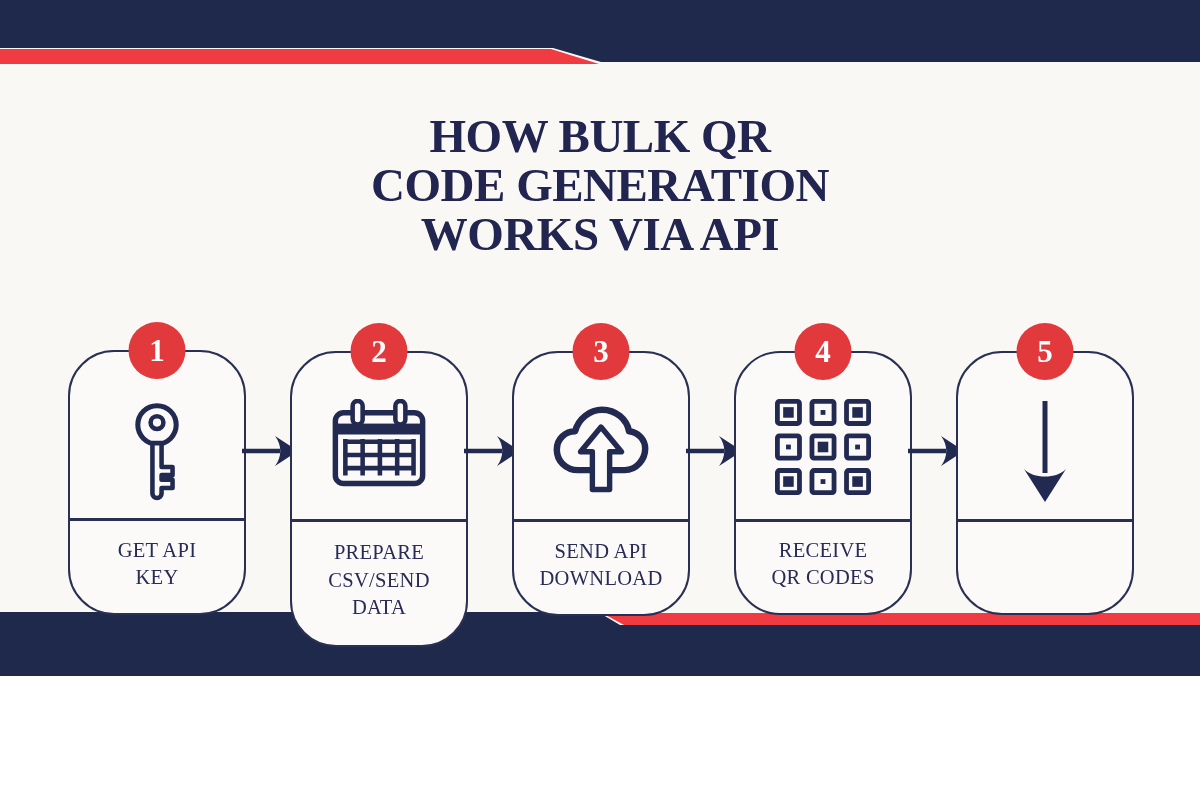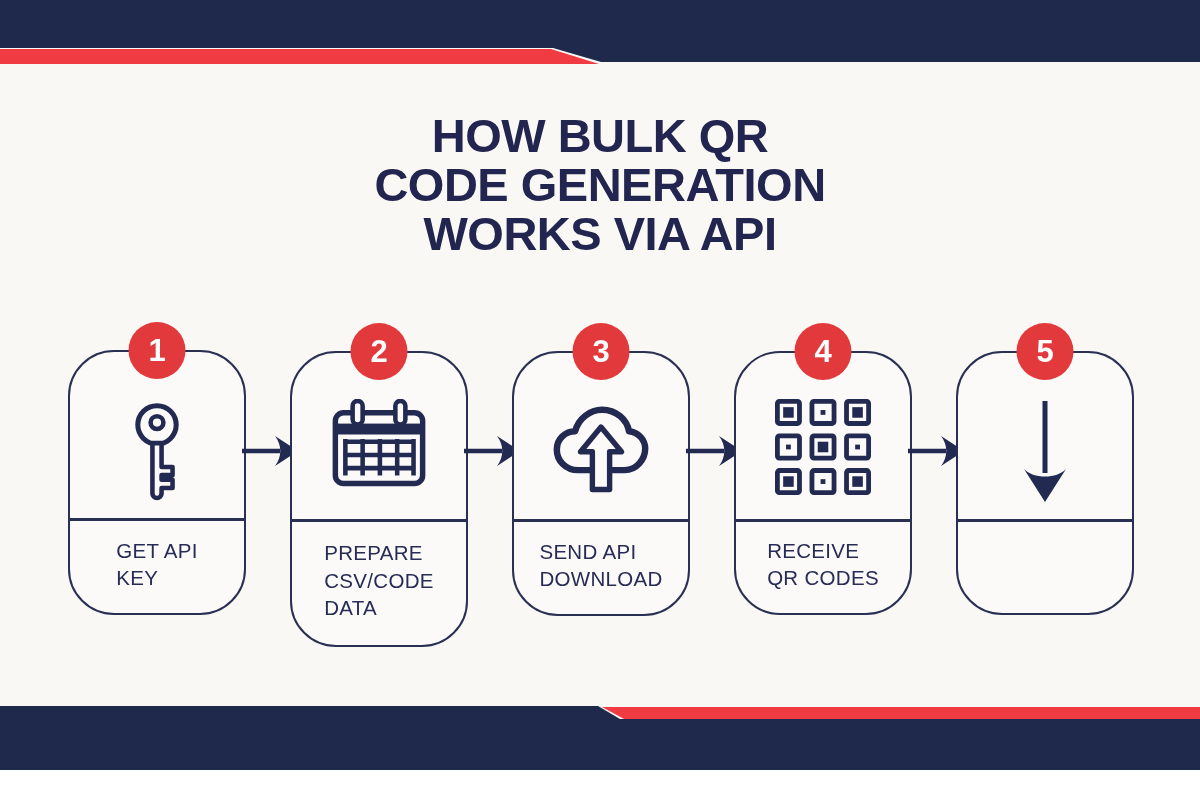--- a/index.html
+++ b/index.html
@@ -1,19 +1,19 @@
 <!DOCTYPE html>
 <html><head>
 <meta charset="utf-8">
 <style>
   html,body{margin:0;padding:0;}
   .canvas{
-    position:relative; width:1200px; height:770px; overflow:hidden;
+    position:relative; width:1200px; height:676px; overflow:hidden;
     background:#faf8f5;
-    font-family:Liberation Sans, sans-serif;
+    font-family:Liberation Serif, serif;
   }
   .band{position:absolute; left:0; width:1200px; height:70px; display:block;}
   .band-top{top:0;}
   .band-bottom{bottom:0;}
   .title{
     position:absolute; top:112px; left:0; width:100%;
     text-align:center; font-size:47px; font-weight:700;
     letter-spacing:-0.5px; line-height:1.04; color:#22254f;
     white-space:pre-line; margin:0;
   }
@@ -36,21 +36,21 @@
   }
   .icon-area{
     height:166px; flex:none;
     display:flex; justify-content:center; align-items:flex-start;
     padding-top:46px; box-sizing:content-box;
   }
   .icon-area{height:120px;} 
   .divider{height:2.5px; background:#2a3054; flex:none;}
   .label{
     flex:1; display:flex; align-items:center; justify-content:center;
-    text-align:left; font-size:20.5px; line-height:1.33;
+    text-align:center; font-size:20.5px; line-height:1.33;
     letter-spacing:0.3px; color:#272b55; white-space:pre-line;
     padding:4px 6px 10px;
   }
   .arrow{position:absolute; top:429px; width:56px; height:44px;}
   .arrow-1{left:242px;} .arrow-2{left:464px;} .arrow-3{left:686px;} .arrow-4{left:908px;}
   .ink{stroke:#232a52; fill:none;}
   .ink-fill{fill:#232a52; stroke:none;}
   .paper{fill:#fbfaf8;}
 </style>
 </head>
@@ -104,21 +104,21 @@
         <rect class="paper" x="26" y="2" width="11" height="26" rx="5.5" stroke="#232a52" stroke-width="5"></rect>
         <rect class="paper" x="73" y="2" width="11" height="26" rx="5.5" stroke="#232a52" stroke-width="5"></rect>
         <g stroke="#232a52" stroke-width="5">
           <path d="M16 47 H94 M16 61.5 H94 M16 76 H94"></path>
           <path d="M18 44 V84 M37 44 V84 M56 44 V84 M75 44 V84 M93 44 V84"></path>
         </g>
       </svg>
     </div>
     <div class="divider"></div>
     <div class="label">PREPARE
-CSV/CODE
+CSV/SEND
 DATA</div>
   </div>
 
   <svg class="arrow arrow-2" viewBox="0 0 56 44" aria-hidden="true">
     <path d="M0 22 H38" stroke="#232a52" stroke-width="4.5"></path>
     <path class="ink-fill" d="M33 7 L56 22 L33 37 C40 28 40 16 33 7 Z"></path>
   </svg>
 
   <div class="card card-3">
     <div class="icon-area">

